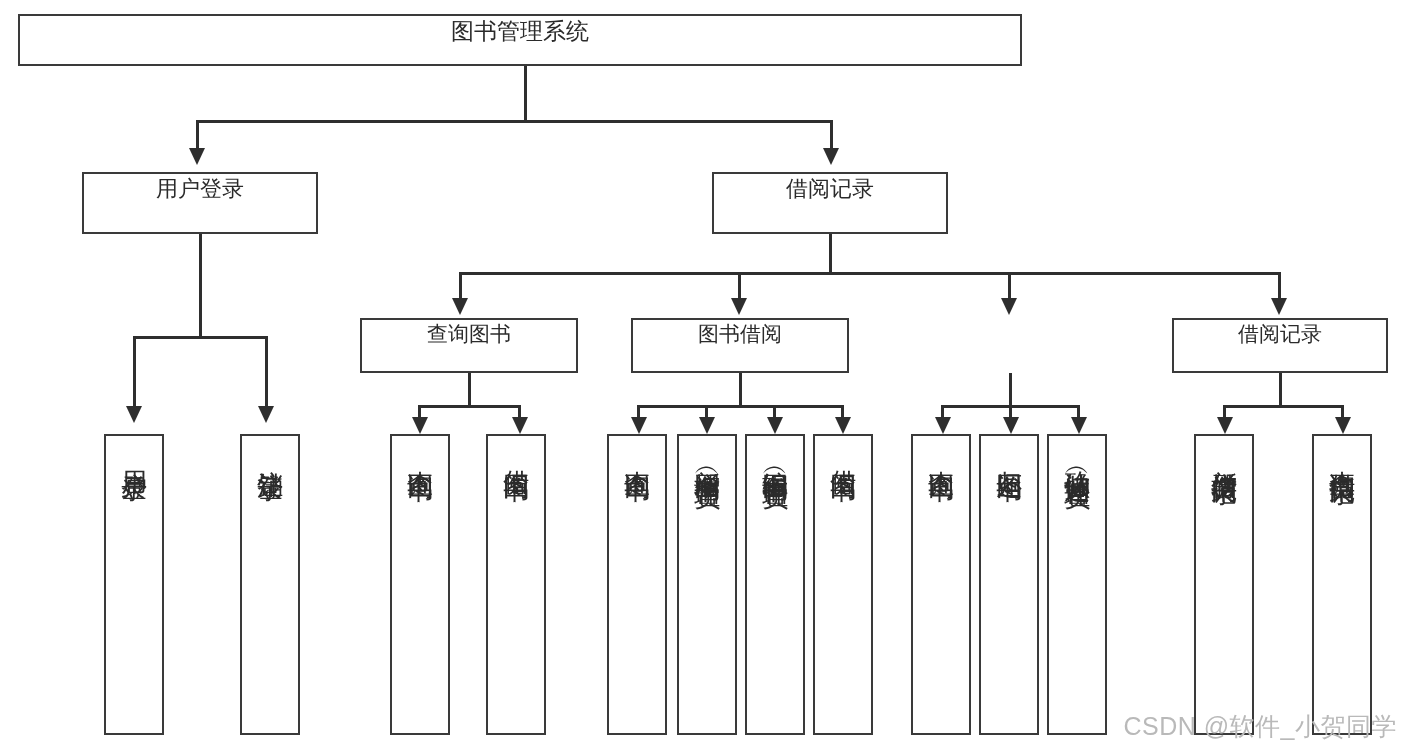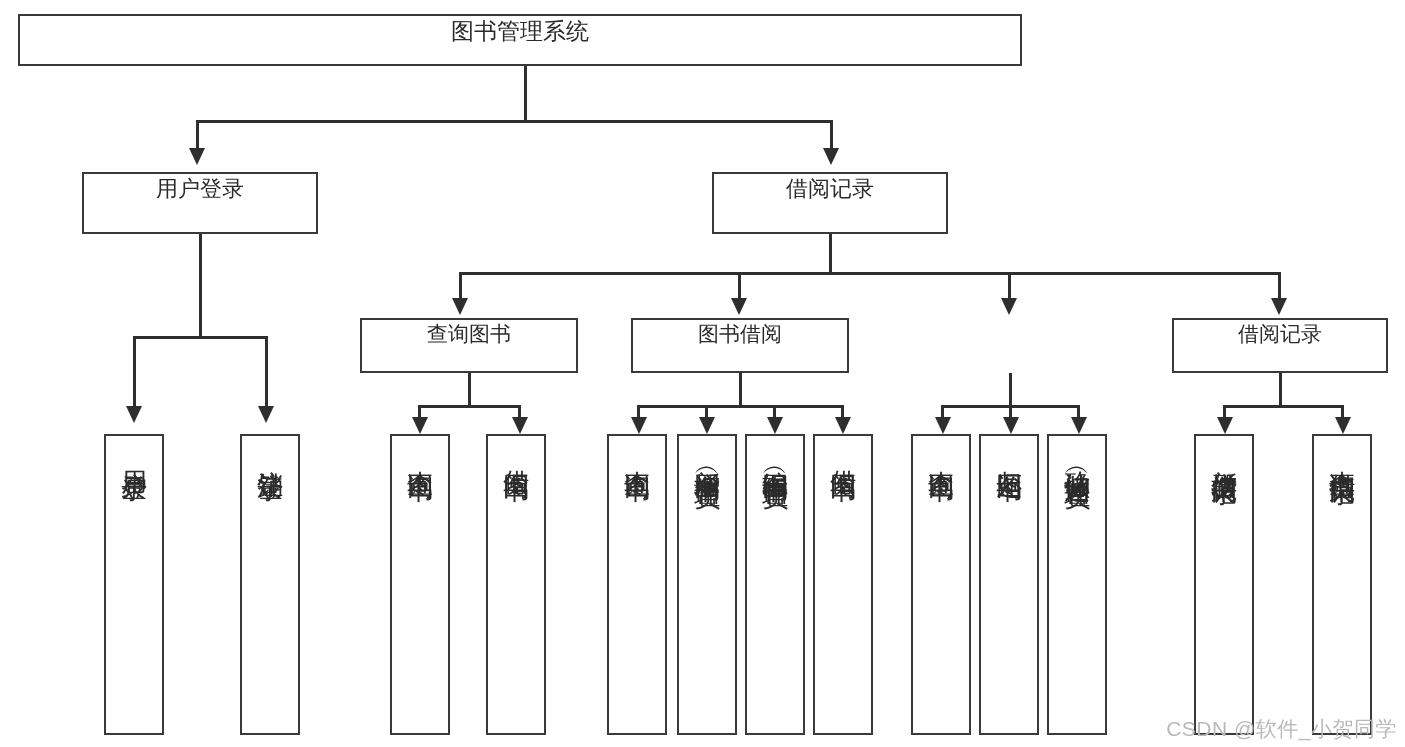--- a/index.html
+++ b/index.html
@@ -65,21 +65,21 @@
     border-left: 8px solid transparent;
     border-right: 8px solid transparent;
     border-top: 17px solid #2e2e2e;
   }
 
   
   #watermark {
     position: absolute;
     right: 8px;
     bottom: 4px;
-    font-size: 21px;
+    font-size: 25px;
     color: #b9b9b9;
     letter-spacing: 0.5px;
     white-space: nowrap;
   }
 </style>
 </head>
 <body>
 
 <div id="canvas">
 

